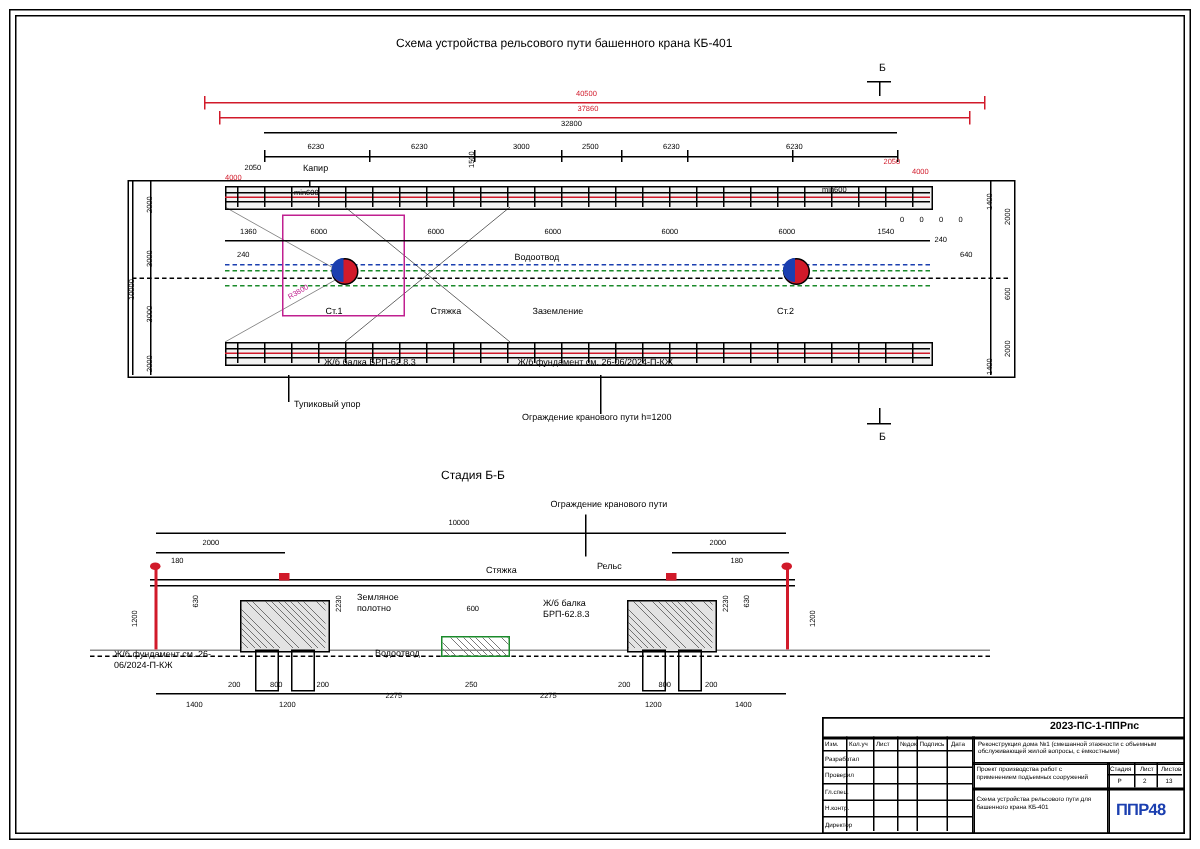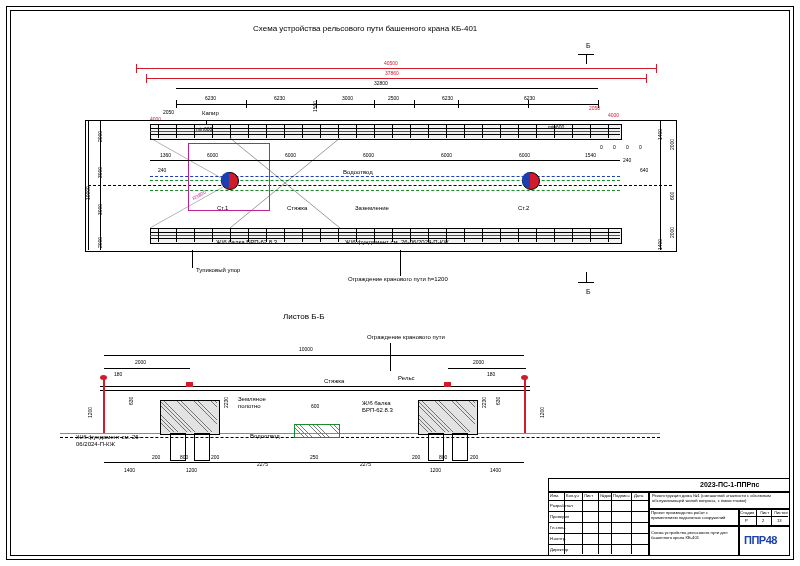--- a/index.html
+++ b/index.html
@@ -3,21 +3,21 @@
 <meta charset="utf-8">
 <style>
   html,body{margin:0;padding:0;background:#ffffff;}
   body{width:800px;height:566px;font-family:"Liberation Sans",sans-serif;color:#000;overflow:hidden;}
   #sheet{position:relative;width:800px;height:566px;}
   .abs{position:absolute;}
   .frame{border:1px solid #000;}
   .txt{font-size:5px;white-space:nowrap;line-height:1.05;}
   .txt6{font-size:6px;white-space:nowrap;}
   .txt7{font-size:7px;white-space:nowrap;}
-  .title{font-size:8px;white-space:nowrap;}
+  .title{font-size:8px;white-space:nowrap;margin-left:11px;}
   .red{color:#d11a2a;}
   .mag{color:#c02090;}
   .ln{position:absolute;background:#000;}
   .lnr{position:absolute;background:#d11a2a;}
   .lngy{position:absolute;background:#8a8a8a;}
   .dash-h{position:absolute;height:0;border-top:1px dashed #000;}
   .dashg-h{position:absolute;height:0;border-top:1px dashed #1a8a2a;}
   .dashb-h{position:absolute;height:0;border-top:1px dashed #1b3fb0;}
   .box{position:absolute;border:1px solid #000;}
   .boxm{position:absolute;border:1px solid #c02090;}
@@ -219,21 +219,21 @@
     <div class="abs txt" style="left:639px;top:145px;">0</div>
   </div>
 
   <div class="abs txt6" style="left:216px;top:239px;">Ж/б балка БРП-62.8.3</div>
   <div class="abs txt6" style="left:345px;top:239px;">Ж/б фундамент см. 26-06/2024-П-КЖ</div>
   <div class="abs txt6" style="left:196px;top:267px;">Тупиковый упор</div>
   <div class="abs txt6" style="left:348px;top:276px;">Ограждение кранового пути h=1200</div>
   <div class="ln" style="left:192px;top:250px;width:0.5px;height:18px;"></div>
   <div class="ln" style="left:400px;top:250px;width:0.5px;height:26px;"></div>
 
-  <div class="abs title" style="left:283px;top:312px;">Листов Б-Б</div>
+  <div class="abs title" style="left:283px;top:312px;">Стадия Б-Б</div>
 
   <div class="lngy" style="left:60px;top:433px;width:600px;height:1px;"></div>
   <div class="dash-h" style="left:60px;top:437px;width:600px;"></div>
 
   <div class="abs" style="left:160px;top:400px;width:58px;height:33px;background:#e3e3e3;border:1px solid #000;"></div>
   <div class="abs hatch" style="left:161px;top:401px;width:56px;height:31px;opacity:0.5;"></div>
   <div class="box" style="left:170px;top:433px;width:14px;height:26px;"></div>
   <div class="box" style="left:194px;top:433px;width:14px;height:26px;"></div>
 
   <div class="abs" style="left:418px;top:400px;width:58px;height:33px;background:#e3e3e3;border:1px solid #000;"></div>

